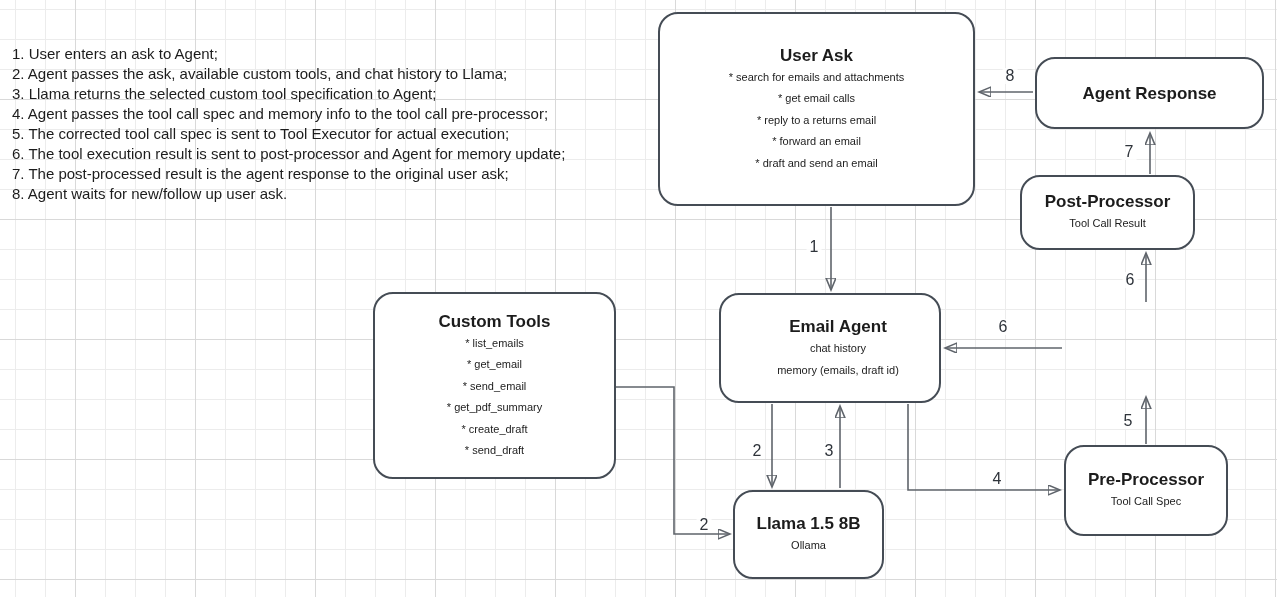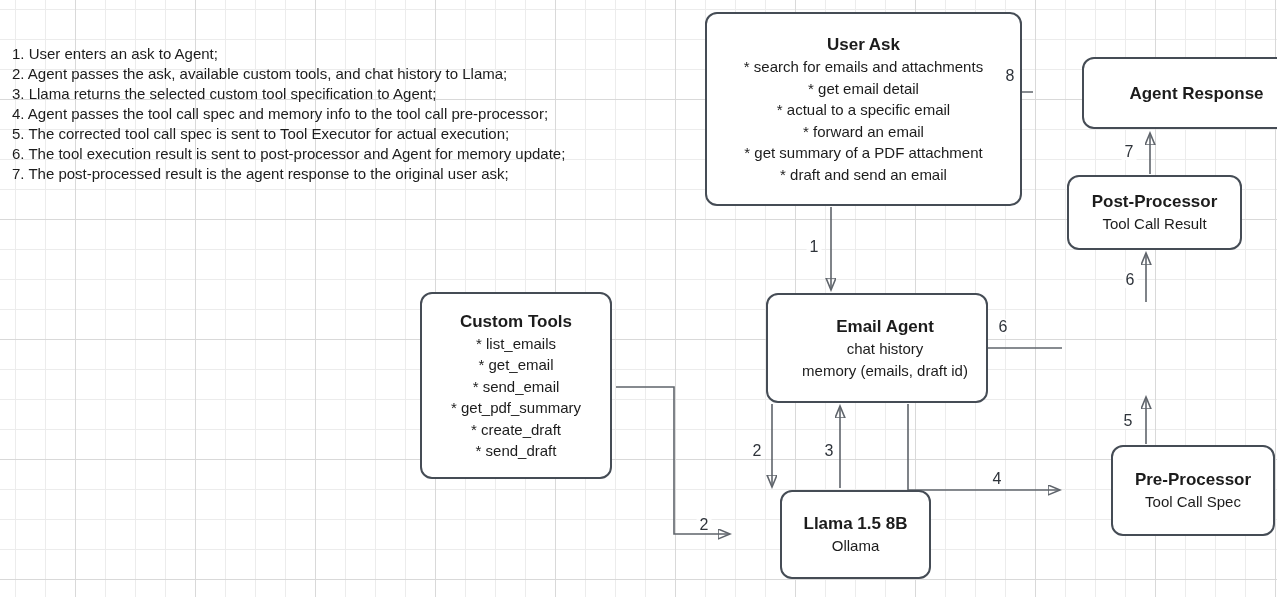--- a/index.html
+++ b/index.html
@@ -38,37 +38,36 @@
     stroke: #5f646b;
     stroke-width: 1.6;
     fill: none;
     marker-end: url(#ah);
   }
   .node {
     position: absolute;
     box-sizing: border-box;
     background: #ffffff;
     border: 2px solid #454c55;
-    border-radius: 12px;
+    border-radius: 20px;
     display: flex;
     flex-direction: column;
     justify-content: center;
     align-items: center;
     text-align: center;
     z-index: 2;
-    margin-left: 47px;
   }
   .node .title {
     font-weight: bold;
     font-size: 17px;
     line-height: 23px;
     white-space: nowrap;
   }
   .node .line {
-    font-size: 15px;
+    font-size: 11px;
     line-height: 21.5px;
     white-space: nowrap;
   }
   .elabel {
     position: absolute;
     font-size: 16px;
     line-height: 16px;
     color: #2f343b;
     transform: translate(-50%, -50%);
     z-index: 3;
@@ -82,20 +81,21 @@
 <div class="canvas">
 
   <div class="notes">
     <div class="note-line">1. User enters an ask to Agent;</div>
     <div class="note-line">2. Agent passes the ask, available custom tools, and chat history to Llama;</div>
     <div class="note-line">3. Llama returns the selected custom tool specification to Agent;</div>
     <div class="note-line">4. Agent passes the tool call spec and memory info to the tool call pre-processor;</div>
     <div class="note-line">5. The corrected tool call spec is sent to Tool Executor for actual execution;</div>
     <div class="note-line">6. The tool execution result is sent to post-processor and Agent for memory update;</div>
     <div class="note-line">7. The post-processed result is the agent response to the original user ask;</div>
+    <div class="note-line">8. Agent waits for new/follow up user ask.</div>
   </div>
 
   <svg class="edges" width="1277" height="597">
     <defs>
       <marker id="ah" markerUnits="userSpaceOnUse" markerWidth="14" markerHeight="12" refX="11" refY="5" orient="auto">
         <path d="M0,0 L12,5 L0,10 Z" fill="#3d444c" stroke="none" style="marker-end:none;"></path>
       </marker>
     </defs>
     <path d="M831,207 L831,289"></path>
     <path d="M772,404 L772,486"></path>
@@ -116,43 +116,42 @@
   <span class="elabel" style="left:997px; top:479px;">4</span>
   <span class="elabel" style="left:1128px; top:421px;">5</span>
   <span class="elabel" style="left:1130px; top:280px;">6</span>
   <span class="elabel" style="left:1003px; top:327px;">6</span>
   <span class="elabel" style="left:1129px; top:152px;">7</span>
   <span class="elabel" style="left:1010px; top:76px;">8</span>
 
   <div class="node" style="left:658px; top:12px; width:317px; height:194px;">
     <div class="title">User Ask</div>
     <div class="line">* search for emails and attachments</div>
-    <div class="line">* get email detail</div>
-    <div class="line">* actual to a specific email</div>
+    <div class="line">* get email calls</div>
+    <div class="line">* reply to a returns email</div>
     <div class="line">* forward an email</div>
-    <div class="line">* get summary of a PDF attachment</div>
     <div class="line">* draft and send an email</div>
   </div>
 
   <div class="node" style="left:1035px; top:57px; width:229px; height:72px;">
     <div class="title">Agent Response</div>
   </div>
 
   <div class="node" style="left:1020px; top:175px; width:175px; height:75px;">
     <div class="title">Post-Processor</div>
     <div class="line">Tool Call Result</div>
   </div>
 
 
   <div class="node" style="left:1064px; top:445px; width:164px; height:91px;">
     <div class="title">Pre-Processor</div>
     <div class="line">Tool Call Spec</div>
   </div>
 
-  <div class="node" style="left:373px; top:292px; width:192px; height:187px;align-items:center;">
+  <div class="node" style="left:373px; top:292px; width:243px; height:187px;align-items:center;">
     <div class="title">Custom Tools</div>
     <div class="line">* list_emails</div>
     <div class="line">* get_email</div>
     <div class="line">* send_email</div>
     <div class="line">* get_pdf_summary</div>
     <div class="line">* create_draft</div>
     <div class="line">* send_draft</div>
   </div>
 
   <div class="node" style="left:719px; top:293px; width:222px; height:110px;padding-left:16px;">

